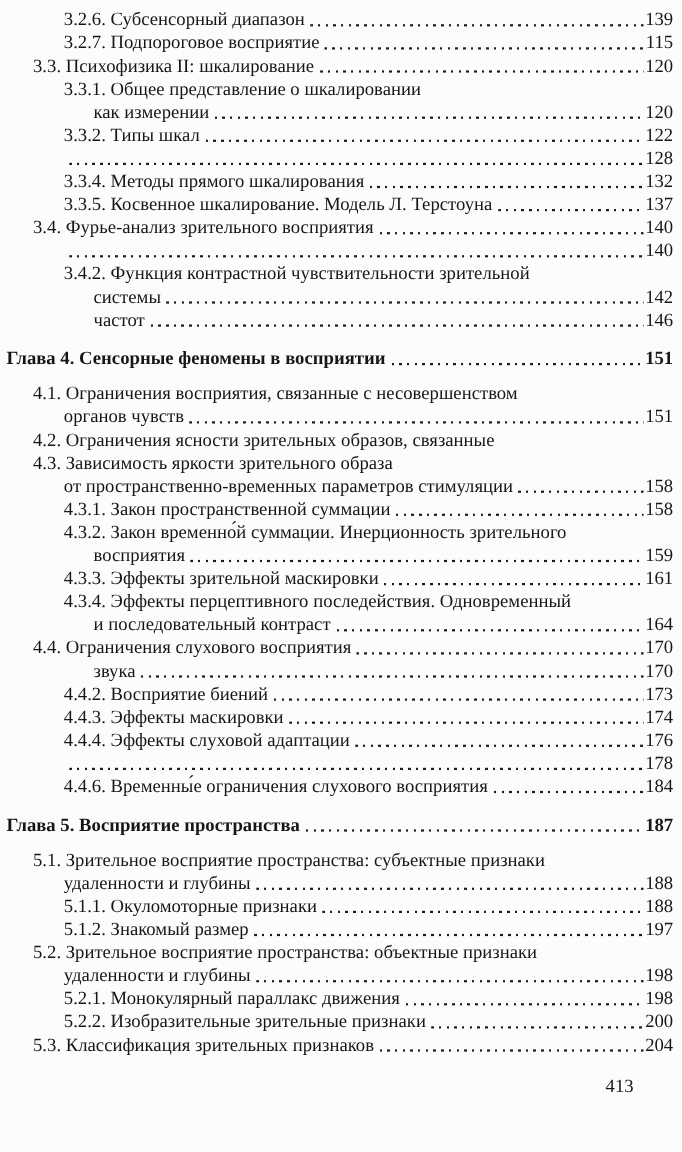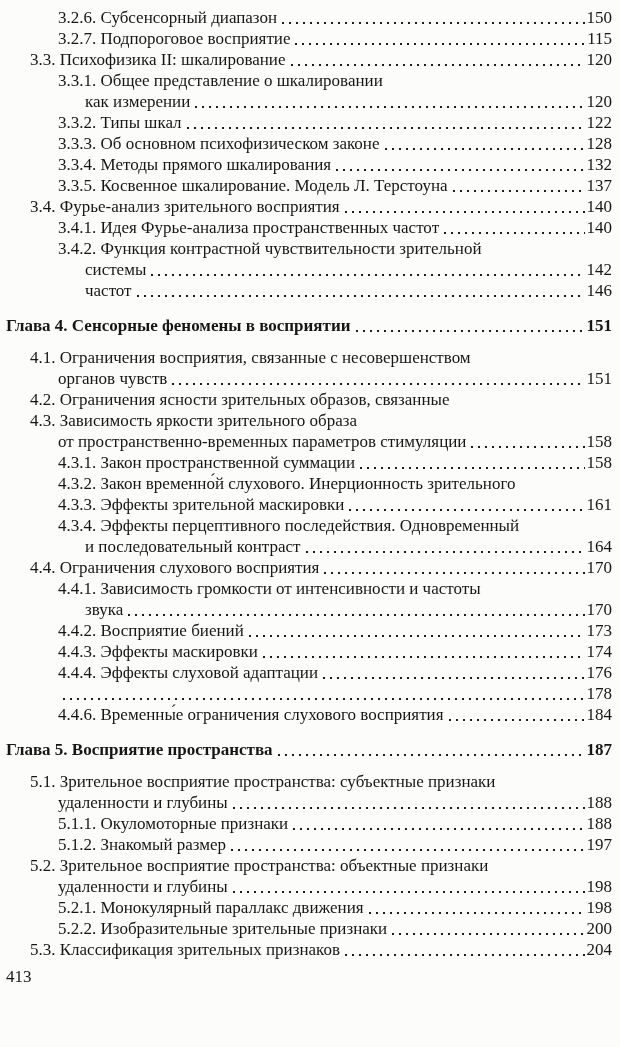--- a/index.html
+++ b/index.html
@@ -32,35 +32,35 @@
       to right,
       var(--dot, #1c1c1c) 0, var(--dot, #1c1c1c) 2.2px,
       transparent 2.2px, transparent 7px);
   }
   .ch { font-weight: bold; margin-top: 14px; margin-bottom: 11px; padding-left: 0; }
   .l2 { padding-left: 24px; }
   .l3 { padding-left: 52px; }
   .c2 { padding-left: 52px; }
   .c3 { padding-left: 79px; text-align: center; }
   .footer {
-    margin-top: 6px;
-    text-align: left;
+    margin-top: 17px;
+    text-align: right;
     padding-right: 36px;
     line-height: 21px;
   }
 </style>
 </head>
 <body>
 
 <div class="page">
   <div class="toc">
       <div class="row l3">
     <span class="txt">3.2.6. Субсенсорный диапазон</span>
     <span class="leader"></span>
-    <span class="pg">150</span>
+    <span class="pg">139</span>
   </div>
       <div class="row l3">
     <span class="txt">3.2.7. Подпороговое восприятие</span>
     <span class="leader"></span>
     <span class="pg">115</span>
   </div>
       <div class="row l2">
     <span class="txt">3.3. Психофизика II: шкалирование</span>
     <span class="leader"></span>
     <span class="pg">120</span>
@@ -73,41 +73,39 @@
     <span class="txt">как измерении</span>
     <span class="leader"></span>
     <span class="pg">120</span>
   </div>
       <div class="row l3">
     <span class="txt">3.3.2. Типы шкал</span>
     <span class="leader"></span>
     <span class="pg">122</span>
   </div>
       <div class="row l3">
-    <span class="txt">3.3.3. Об основном психофизическом законе</span>
     <span class="leader"></span>
     <span class="pg">128</span>
   </div>
       <div class="row l3">
     <span class="txt">3.3.4. Методы прямого шкалирования</span>
     <span class="leader"></span>
     <span class="pg">132</span>
   </div>
       <div class="row l3">
     <span class="txt">3.3.5. Косвенное шкалирование. Модель Л. Терстоуна</span>
     <span class="leader"></span>
     <span class="pg">137</span>
   </div>
       <div class="row l2">
     <span class="txt">3.4. Фурье-анализ зрительного восприятия</span>
     <span class="leader"></span>
     <span class="pg">140</span>
   </div>
       <div class="row l3">
-    <span class="txt">3.4.1. Идея Фурье-анализа пространственных частот</span>
     <span class="leader"></span>
     <span class="pg">140</span>
   </div>
       <div class="row l3">
     <span class="txt">3.4.2. Функция контрастной чувствительности зрительной</span>
 
   </div>
       <div class="row c3">
     <span class="txt">системы</span>
     <span class="leader"></span>
@@ -144,45 +142,46 @@
     <span class="txt">от пространственно-временных параметров стимуляции</span>
     <span class="leader"></span>
     <span class="pg">158</span>
   </div>
       <div class="row l3">
     <span class="txt">4.3.1. Закон пространственной суммации</span>
     <span class="leader"></span>
     <span class="pg">158</span>
   </div>
       <div class="row l3">
-    <span class="txt">4.3.2. Закон временно́й слухового. Инерционность зрительного</span>
-
+    <span class="txt">4.3.2. Закон временно́й суммации. Инерционность зрительного</span>
+
+  </div>
+      <div class="row c3">
+    <span class="txt">восприятия</span>
+    <span class="leader"></span>
+    <span class="pg">159</span>
   </div>
       <div class="row l3">
     <span class="txt">4.3.3. Эффекты зрительной маскировки</span>
     <span class="leader"></span>
     <span class="pg">161</span>
   </div>
       <div class="row l3">
     <span class="txt">4.3.4. Эффекты перцептивного последействия. Одновременный</span>
 
   </div>
       <div class="row c3">
     <span class="txt">и последовательный контраст</span>
     <span class="leader"></span>
     <span class="pg">164</span>
   </div>
       <div class="row l2">
     <span class="txt">4.4. Ограничения слухового восприятия</span>
     <span class="leader"></span>
     <span class="pg">170</span>
-  </div>
-      <div class="row l3">
-    <span class="txt">4.4.1. Зависимость громкости от интенсивности и частоты</span>
-
   </div>
       <div class="row c3">
     <span class="txt">звука</span>
     <span class="leader"></span>
     <span class="pg">170</span>
   </div>
       <div class="row l3">
     <span class="txt">4.4.2. Восприятие биений</span>
     <span class="leader"></span>
     <span class="pg">173</span>

